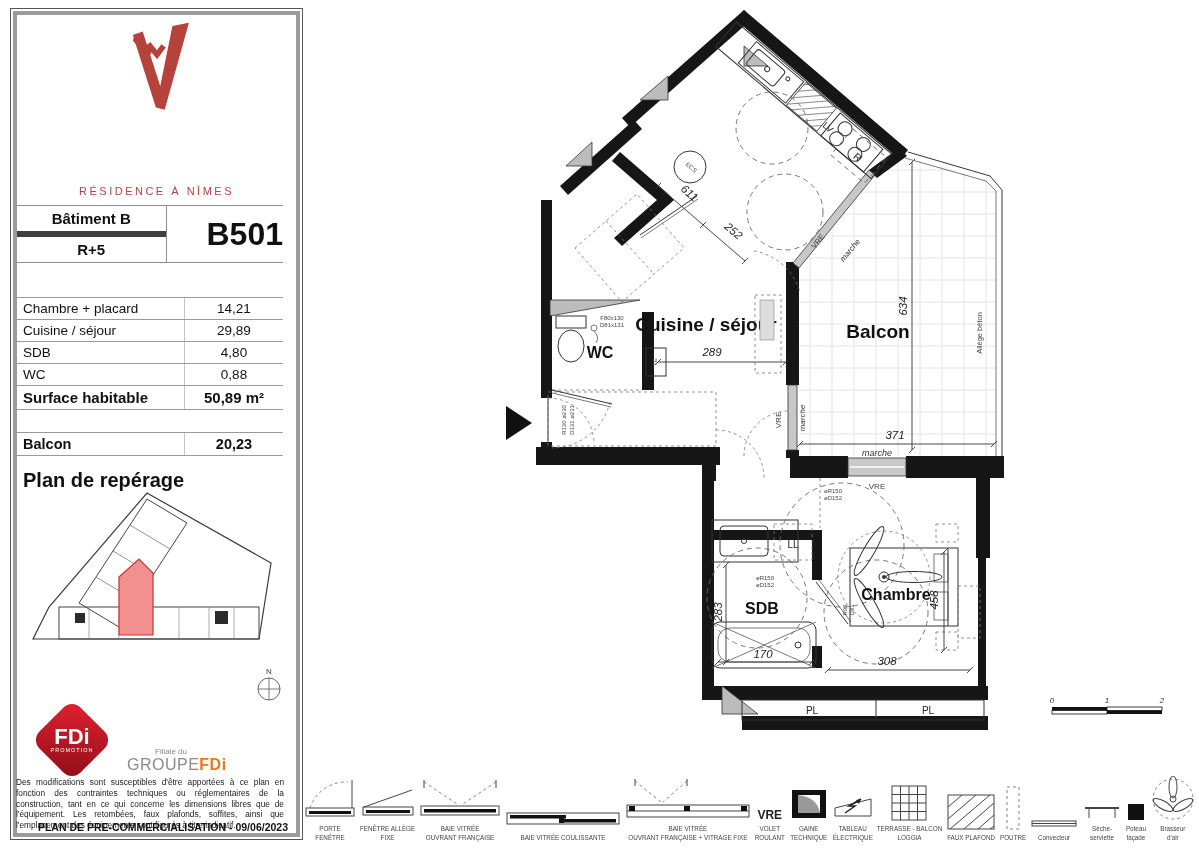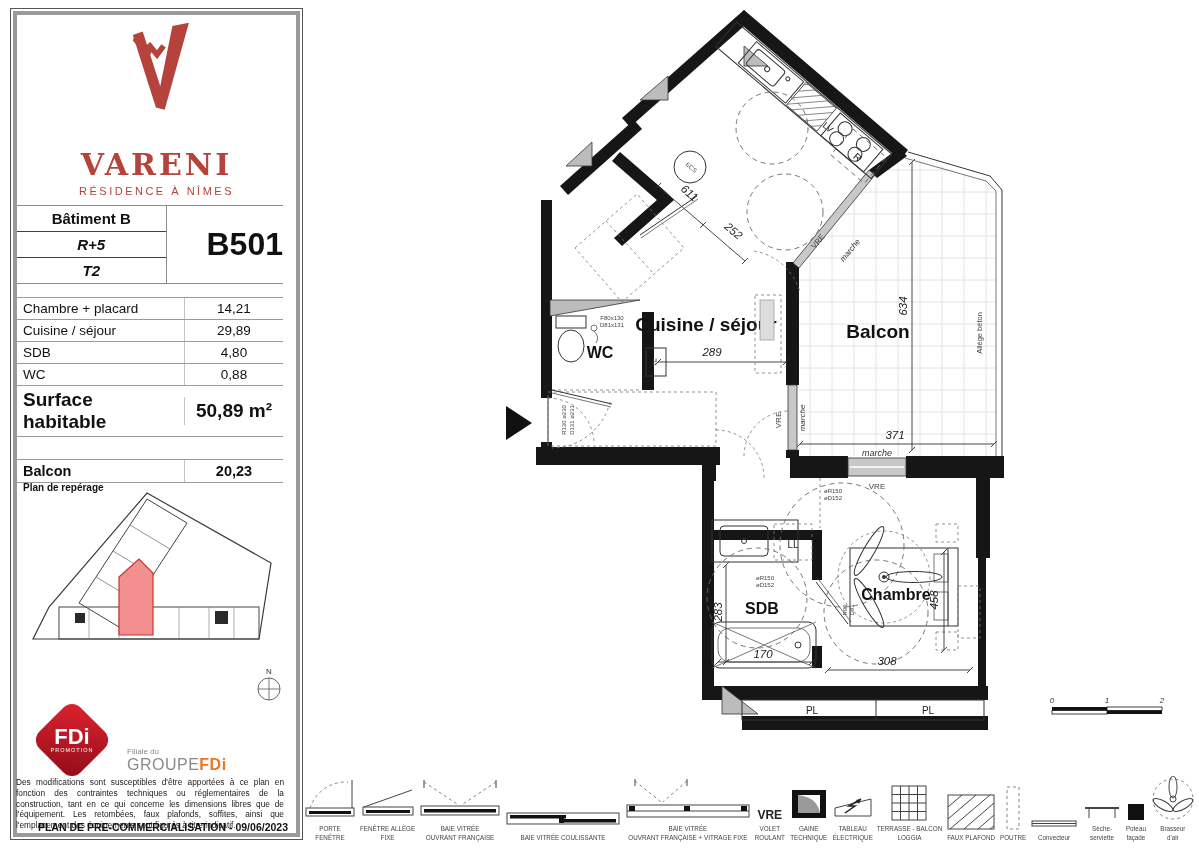--- a/index.html
+++ b/index.html
@@ -7,38 +7,38 @@
 
   
   #left-panel{position:absolute;left:10px;top:8px;width:291px;height:830px;border:1px solid #555;background:#fff;}
   #left-panel .inner{position:absolute;left:2px;top:2px;right:2px;bottom:2px;border:4px solid #9a9a9a;}
   .logo-wrap{position:absolute;left:0;top:10px;width:100%;text-align:center;}
   .brand-name{position:absolute;top:138px;width:100%;text-align:center;font-family:"DejaVu Serif",serif;font-weight:bold;font-size:30px;letter-spacing:3px;color:#b5433c;}
   .brand-sub{position:absolute;top:176px;width:100%;text-align:center;font-size:11px;letter-spacing:2.5px;color:#b5433c;}
   .unit-table{position:absolute;left:6px;top:196px;width:266px;border-top:1px solid #8c8c8c;border-bottom:1px solid #8c8c8c;display:flex;gap:40px;}
   .unit-left{width:160px;border-right:1px solid #8c8c8c;}
   .unit-left div{height:25px;line-height:25px;text-align:center;font-weight:bold;font-size:15px;color:#111;}
-  .unit-left div+div{border-top:1px solid #404040;font-style:italic;}
+  .unit-left div+div{border-top:6px solid #404040;}
   .unit-right{flex:1;display:flex;align-items:center;justify-content:center;font-weight:bold;font-size:32px;color:#111;}
   .areas{position:absolute;left:6px;top:288px;width:266px;}
   .arow{display:flex;border-bottom:1px solid #9a9a9a;font-size:13.5px;color:#111;gap:28px;}
   .arow.first{border-top:1px solid #9a9a9a;}
   .arow .al{flex:1;padding:3px 0 3px 6px;}
   .arow .av{width:98px;text-align:center;padding:3px 0;border-left:1px solid #c3c3c3;}
-  .arow.total{font-weight:bold;font-size:19px;align-items:center;}
+  .arow.total{font-weight:bold;font-size:15px;align-items:center;}
   .arow.gap{height:22px;border-bottom:none;}
   .arow.balc{font-weight:bold;font-size:14.5px;border-top:1px solid #9a9a9a;}
-  .plan-title{position:absolute;left:12px;top:460px;font-weight:bold;font-size:10px;color:#111;margin-top:13px;}
+  .plan-title{position:absolute;left:12px;top:460px;font-weight:bold;font-size:20px;color:#111;}
   #site-svg{position:absolute;left:8px;top:480px;}
   .fdi-diamond{position:absolute;left:32px;top:702px;width:58px;height:58px;transform:rotate(45deg);background:linear-gradient(140deg,#e02330,#8f0d18);border-radius:12px;}
   .fdi-diamond .in{position:absolute;left:0;top:0;width:58px;height:58px;transform:rotate(-45deg);display:flex;flex-direction:column;align-items:center;justify-content:center;color:#fff;}
   .fdi-txt{font-weight:bold;font-size:22px;line-height:20px;}
   .fdi-sub{font-size:5.5px;letter-spacing:1px;}
   .groupe{position:absolute;left:116px;top:738px;}
-  .filiale{font-size:8px;color:#8a8a8a;}
+  .filiale{font-size:8px;color:#8a8a8a;margin-left:28px;}
   .gr-line{font-size:16px;letter-spacing:0.5px;}
   .gr-gray{color:#8a8a8a;}
   .gr-orange{color:#e87722;font-weight:bold;}
   .disclaimer{position:absolute;left:5px;top:768px;width:268px;font-size:8.3px;line-height:1.3;color:#1a1a1a;text-align:justify;}
   .footer-line{position:absolute;left:9px;top:812px;width:268px;font-size:10.5px;font-weight:bold;color:#111;text-align:right;}
 
   
   #plan-svg{position:absolute;left:0;top:0;}
   .w{fill:#161616;stroke:none;}
   .ln{stroke:#333;stroke-width:1;fill:none;}
@@ -338,28 +338,26 @@
     <div class="inner"></div>
 
     <div class="logo-wrap">
       <svg width="110" height="122" viewBox="0 0 100 110">
         <polygon fill="#b5433c" points="28,14 37,11 56,70 49,80"></polygon>
         <polygon fill="#b5433c" points="64,6 79,3 57,82 49,80"></polygon>
         <polygon fill="#b5433c" points="30,14 46,28 42,36 28,19"></polygon>
         <path d="M42,22 L50,32 L56,24" stroke="#b5433c" stroke-width="5" fill="none"></path>
       </svg>
     </div>
-    <div class="brand-name">VARENI</div>
     <div class="brand-sub">RÉSIDENCE À NÎMES</div>
 
     <div class="unit-table">
       <div class="unit-left">
         <div>Bâtiment B</div>
         <div>R+5</div>
-        <div>T2</div>
       </div>
       <div class="unit-right">B501</div>
     </div>
 
     <div class="areas">
       <div class="arow first">
         <div class="al">Chambre  + placard</div>
         <div class="av">14,21</div>
       </div>
       <div class="arow">

